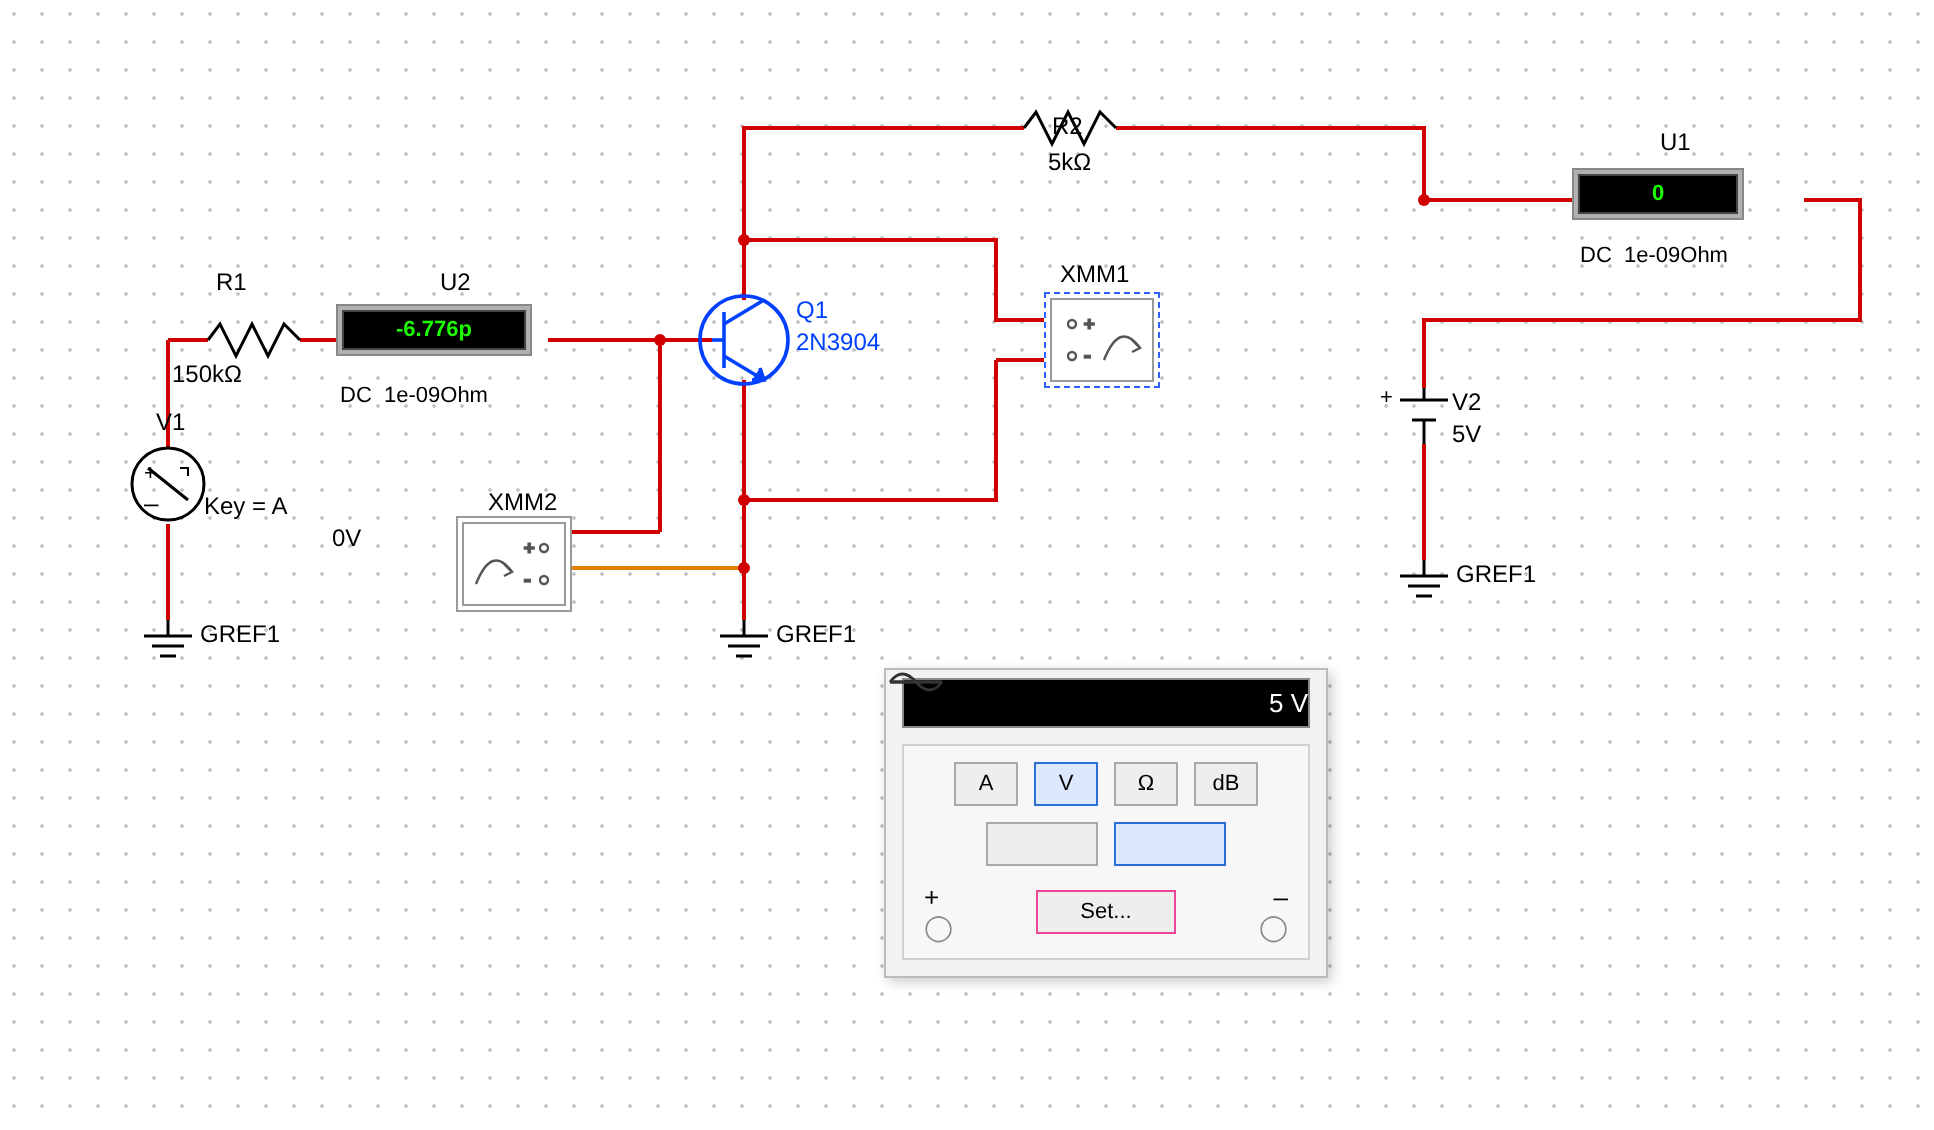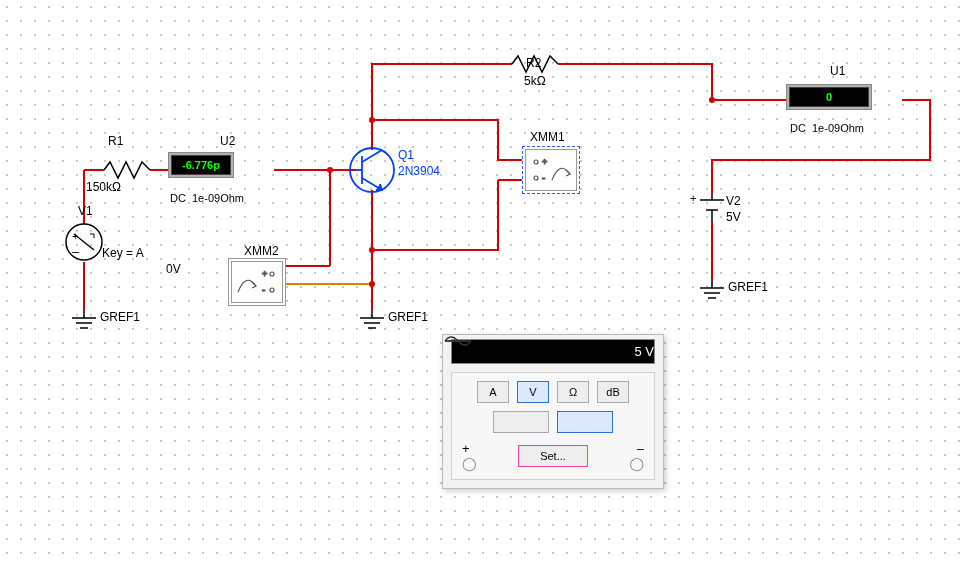--- a/index.html
+++ b/index.html
@@ -29,21 +29,21 @@
     padding: 2px;
     display: flex;
     flex-direction: column;
     align-items: center;
   }
   .probe .disp {
     background: #000;
     color: #1cff00;
     font-weight: bold;
     font-size: 11px;
-    padding: 3px 10px;
+    padding: 3px 26px;
     border: 1px solid #444;
   }
   .xmm {
     position: absolute;
     border: 1px dashed #3060ff;
     padding: 2px;
     background: #fff;
   }
   .xmm-inner {
     width: 50px; height: 40px;

